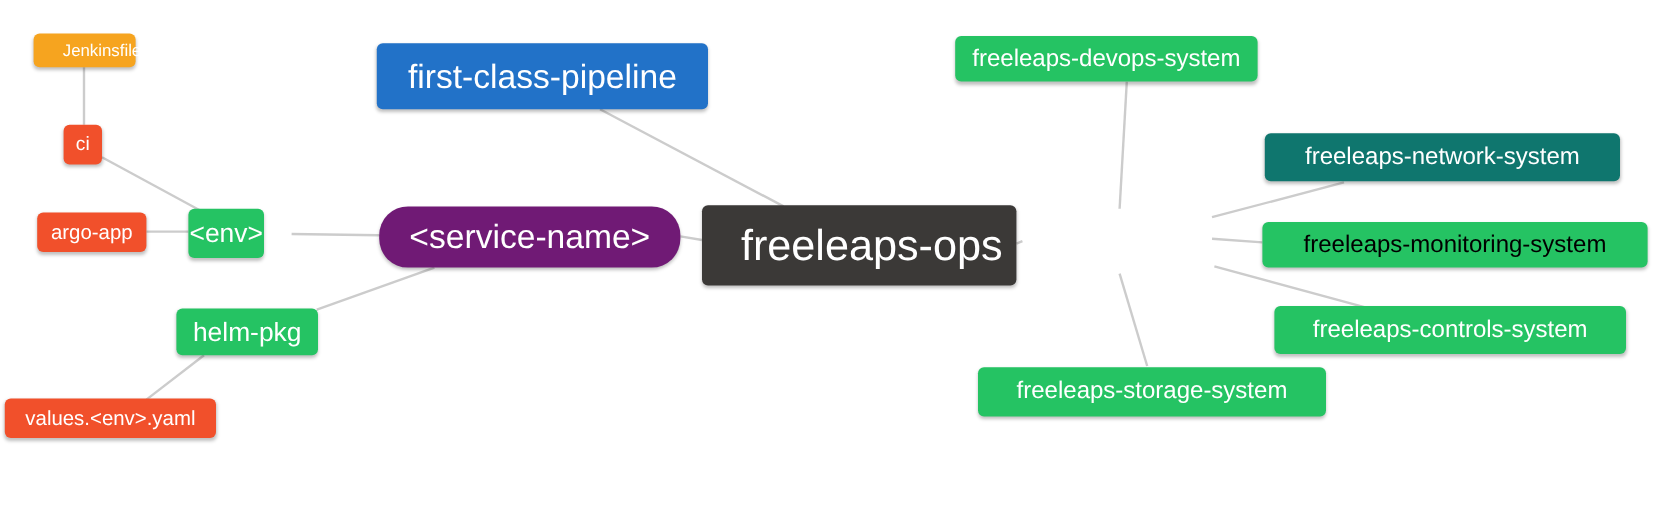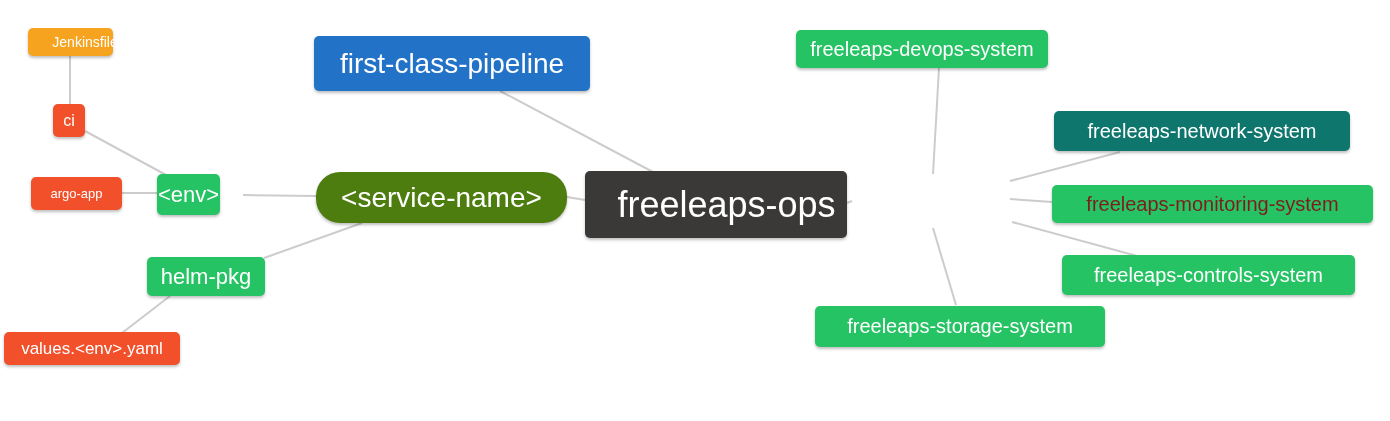--- a/index.html
+++ b/index.html
@@ -31,21 +31,21 @@
     border-radius: 5px;
     color: #ffffff;
     white-space: nowrap;
     box-shadow: 0 2px 3px rgba(0,0,0,0.25);
     cursor: pointer;
     user-select: none;
   }
   
   .n-jenkinsfile { left: 28px;  top: 28px;  width: 85px;  height: 28px; font-size: 14px; }
   .n-ci          { left: 53px;  top: 104px; width: 32px;  height: 33px; font-size: 16px; }
-  .n-argo-app    { left: 31px;  top: 177px; width: 91px;  height: 33px; font-size: 13px; }
+  .n-argo-app    { left: 31px;  top: 177px; width: 91px;  height: 33px; font-size: 17px; }
   .n-env         { left: 157px; top: 174px; width: 63px;  height: 41px; font-size: 22px; }
   .n-helm-pkg    { left: 147px; top: 257px; width: 118px; height: 39px; font-size: 22px; }
   .n-values      { left: 4px;   top: 332px; width: 176px; height: 33px; font-size: 17px; }
   .n-fcp         { left: 314px; top: 36px;  width: 276px; height: 55px; font-size: 28px; }
   .n-service     { left: 316px; top: 172px; width: 251px; height: 51px; font-size: 28px; }
   .n-ops         { left: 585px; top: 171px; width: 262px; height: 67px; font-size: 36px; padding-left: 21px; }
   .n-manifests   { left: 852px; top: 173px; width: 158px; height: 56px; font-size: 28px; }
   .n-devops      { left: 796px; top: 30px;  width: 252px; height: 38px; font-size: 20px; }
   .n-network     { left: 1054px; top: 111px; width: 296px; height: 40px; font-size: 20px; }
   .n-monitoring  { left: 1052px; top: 185px; width: 321px; height: 38px; font-size: 20px; }
@@ -69,26 +69,26 @@
       <line x1="847" y1="203" x2="852" y2="201" stroke="#CCCCCC"></line>
       <line x1="933" y1="174" x2="939" y2="68" stroke="#CCCCCC"></line>
       <line x1="1010" y1="181" x2="1120" y2="152" stroke="#CCCCCC"></line>
       <line x1="1010" y1="199" x2="1052" y2="202" stroke="#CCCCCC"></line>
       <line x1="1012" y1="222" x2="1137" y2="256" stroke="#CCCCCC"></line>
       <line x1="933" y1="228" x2="956" y2="305" stroke="#CCCCCC"></line>
     </svg>
 
   <div class="node n-ops" style="background: rgb(59, 57, 55); color: rgb(255, 255, 255);">freeleaps-ops</div>
   <div class="node n-fcp" style="background: rgb(34, 114, 200); color: rgb(255, 255, 255);">first-class-pipeline</div>
-  <div class="node n-service" style="background: #4d7c0f; color: rgb(255, 255, 255); border-radius: 24px;">&lt;service-name&gt;</div>
+  <div class="node n-service" style="background: #701a75; color: rgb(255, 255, 255); border-radius: 24px;">&lt;service-name&gt;</div>
   <div class="node n-env" style="background: rgb(37, 195, 99); color: rgb(255, 255, 255);">&lt;env&gt;</div>
   <div class="node n-helm-pkg" style="background: rgb(37, 195, 99); color: rgb(255, 255, 255);">helm-pkg</div>
   <div class="node n-argo-app" style="background: rgb(241, 80, 43); color: rgb(255, 255, 255);">argo-app</div>
   <div class="node n-ci" style="background: rgb(241, 80, 43); color: rgb(255, 255, 255);">ci</div>
   <div class="node n-jenkinsfile" style="background: rgb(246, 164, 31); color: rgb(255, 255, 255); padding-left: 29px;">Jenkinsfile</div>
   <div class="node n-values" style="background: rgb(241, 80, 43); color: rgb(255, 255, 255);">values.&lt;env&gt;.yaml</div>
   <div class="node n-devops" style="background: rgb(37, 195, 99); color: rgb(255, 255, 255);">freeleaps-devops-system</div>
   <div class="node n-network" style="background: #0f766e; color: rgb(255, 255, 255);">freeleaps-network-system</div>
-  <div class="node n-monitoring" style="background: rgb(37, 195, 99); color: #7f1d1d;">freeleaps-monitoring-system</div>
+  <div class="node n-monitoring" style="background: rgb(37, 195, 99); color: #000000;">freeleaps-monitoring-system</div>
   <div class="node n-controls" style="background: rgb(37, 195, 99); color: rgb(255, 255, 255);">freeleaps-controls-system</div>
   <div class="node n-storage" style="background: rgb(37, 195, 99); color: rgb(255, 255, 255);">freeleaps-storage-system</div>
 
 </div>
 
 </body></html>

